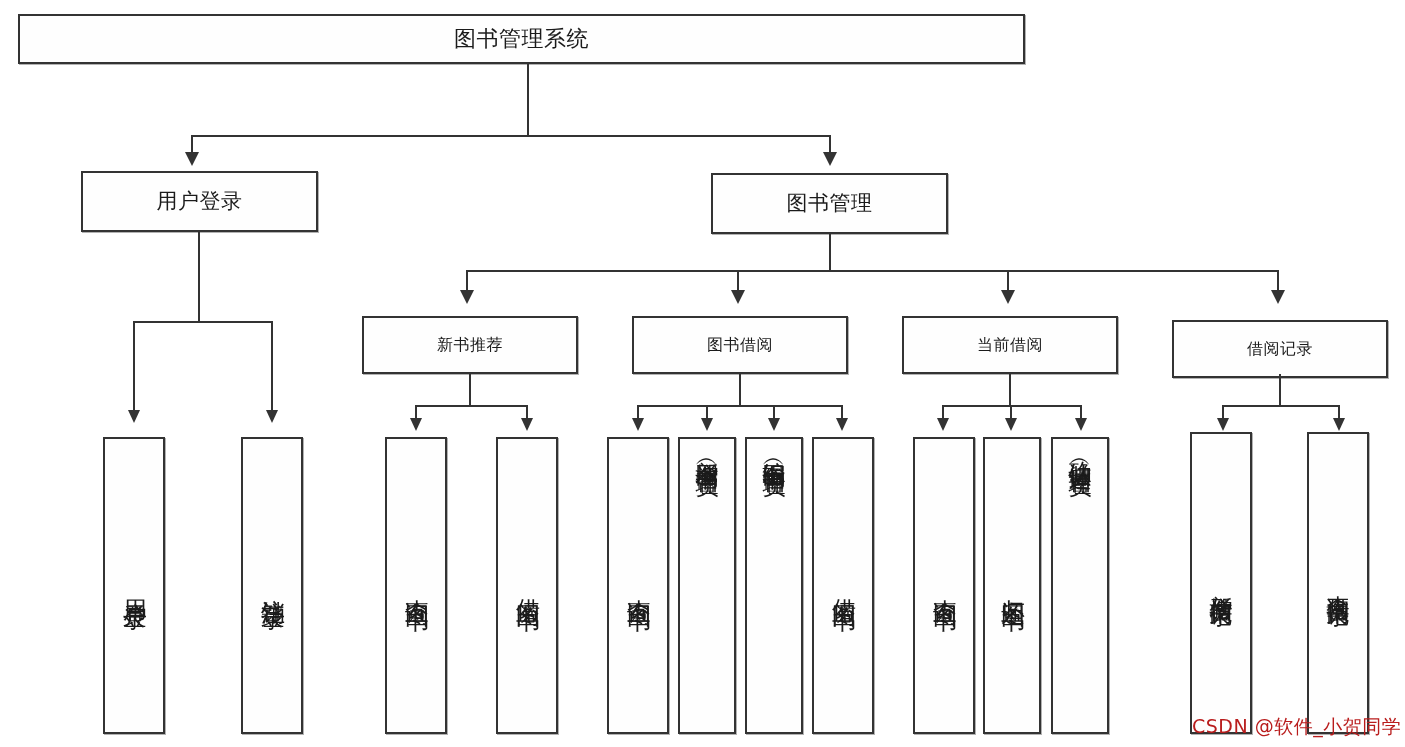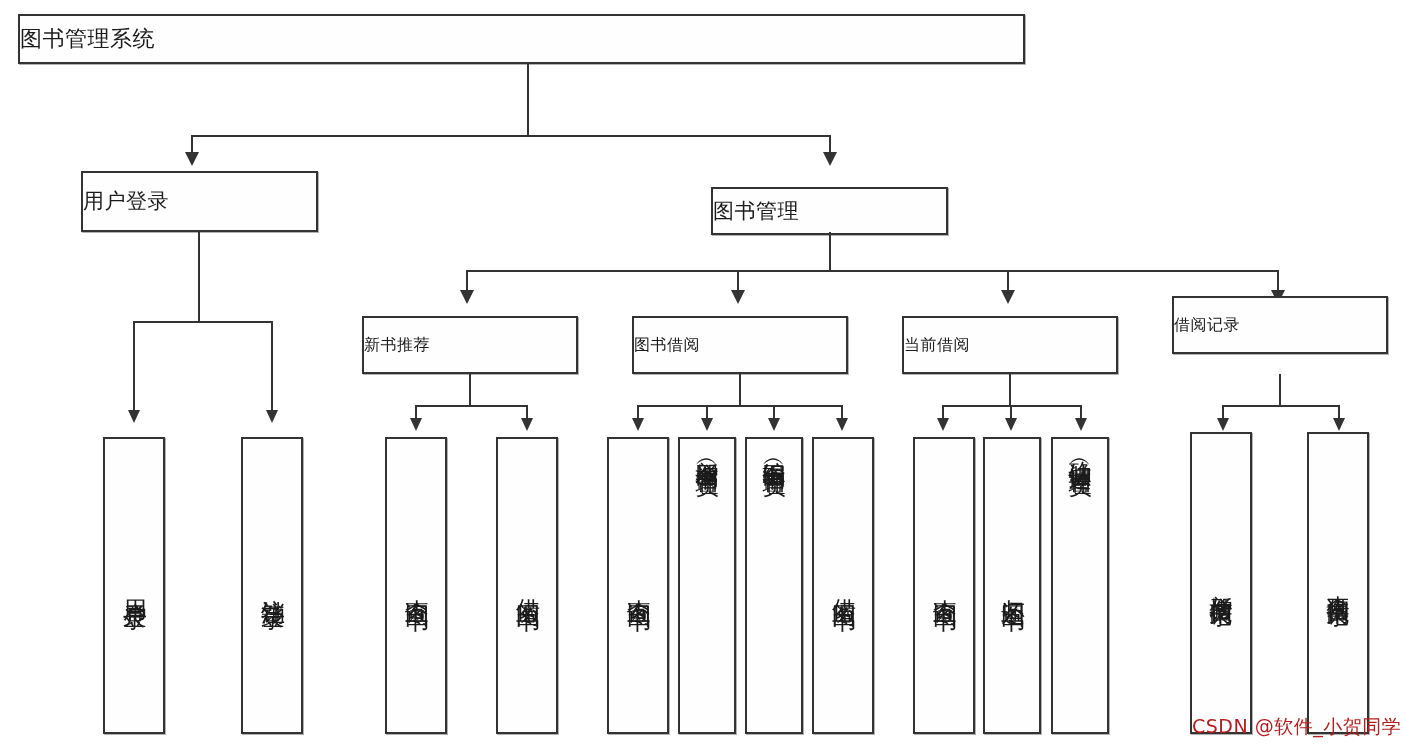--- a/index.html
+++ b/index.html
@@ -18,20 +18,21 @@
   }
   
   .node{
     position:absolute;
     box-sizing:border-box;
     background:#fefefe;
     border:2px solid #333333;
     box-shadow:1px 1px 0 rgba(0,0,0,0.30);
     display:flex;
     align-items:center;
+    justify-content:center;
   }
   .node .lbl{
     font-size:21px;
     line-height:1.15;
     letter-spacing:0.5px;
     color:#1b1b1b;
     white-space:nowrap;
     text-align:center;
     font-family:"DejaVu Sans","Liberation Sans",sans-serif;
   }
@@ -109,21 +110,21 @@
   <div class="hline" style="left:191px;top:135px;width:640px;height:2px;"></div>
   <div class="vline" style="left:191px;top:135px;width:2px;height:22px;"></div>
   <div class="arrow" style="left:185px;top:152px;"></div>
   <div class="vline" style="left:829px;top:135px;width:2px;height:22px;"></div>
   <div class="arrow" style="left:823px;top:152px;"></div>
 
   <div class="node lvl2" style="left:81px;top:171px;width:237px;height:61px;">
     <span class="lbl">用户登录</span>
   </div>
 
-  <div class="node lvl2" style="left:711px;top:187px;width:237px;height:48px;">
+  <div class="node lvl2" style="left:711px;top:173px;width:237px;height:61px;">
     <span class="lbl">图书管理</span>
   </div>
 
   <div class="vline" style="left:198px;top:232px;width:2px;height:90px;"></div>
   <div class="hline" style="left:133px;top:321px;width:140px;height:2px;"></div>
   <div class="vline" style="left:133px;top:321px;width:2px;height:93px;"></div>
   <div class="arrow slim" style="left:128px;top:410px;"></div>
   <div class="vline" style="left:271px;top:321px;width:2px;height:93px;"></div>
   <div class="arrow slim" style="left:266px;top:410px;"></div>
 
@@ -144,21 +145,21 @@
 
   <div class="node lvl3" style="left:362px;top:316px;width:216px;height:58px;">
     <span class="lbl">新书推荐</span>
   </div>
   <div class="node lvl3" style="left:632px;top:316px;width:216px;height:58px;">
     <span class="lbl">图书借阅</span>
   </div>
   <div class="node lvl3" style="left:902px;top:316px;width:216px;height:58px;">
     <span class="lbl">当前借阅</span>
   </div>
-  <div class="node lvl3" style="left:1172px;top:296px;width:216px;height:58px;">
+  <div class="node lvl3" style="left:1172px;top:320px;width:216px;height:58px;">
     <span class="lbl">借阅记录</span>
   </div>
 
   <div class="vline" style="left:469px;top:374px;width:2px;height:32px;"></div>
   <div class="hline" style="left:415px;top:405px;width:113px;height:2px;"></div>
   <div class="vline" style="left:415px;top:405px;width:2px;height:16px;"></div>
   <div class="arrow slim" style="left:410px;top:418px;"></div>
   <div class="vline" style="left:526px;top:405px;width:2px;height:16px;"></div>
   <div class="arrow slim" style="left:521px;top:418px;"></div>
 

